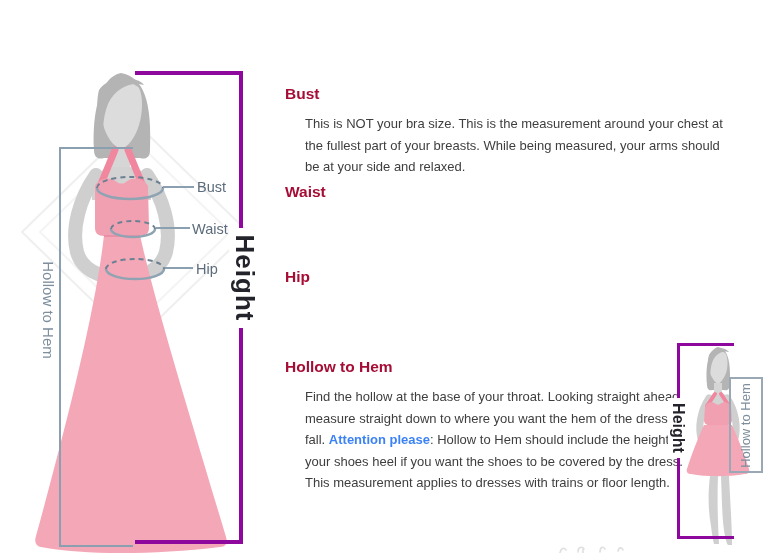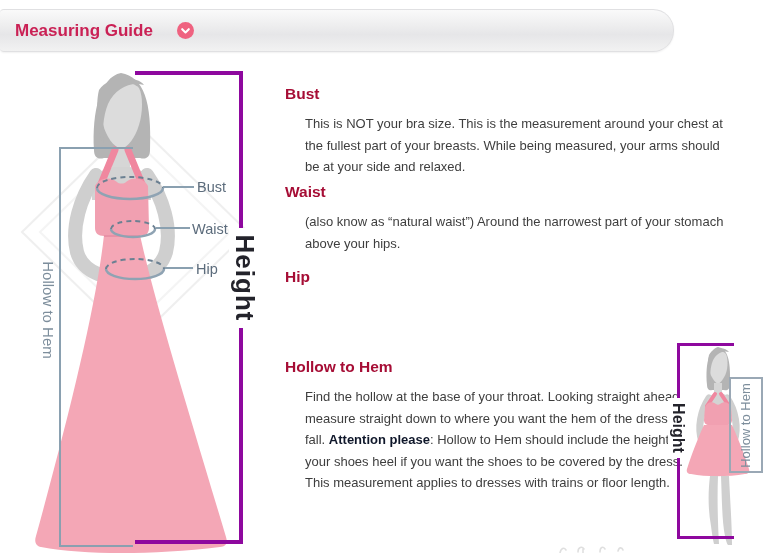--- a/index.html
+++ b/index.html
@@ -24,21 +24,21 @@
   }
   .header-chevron {
     position:absolute; left:177px; top:12px; width:17px; height:17px; cursor:pointer;
   }
 
   
   .sections { position:absolute; left:285px; top:0; width:452px; }
   .section { position:absolute; left:0; width:452px; }
   .section h3 { font-size:15.5px; font-weight:bold; color:#a60d35; line-height:20px; margin-bottom:9px; }
   .section p  { font-size:13px; color:#3e3e3e; line-height:21.5px;margin-left:20px; }
-  .attention  { font-weight:bold; color:#0f172a; }
+  .attention  { font-weight:bold; color:#3b82f6; }
   .sec-bust   { top:84px; }
   .sec-waist  { top:182px; }
   .sec-hip    { top:267px; }
   .sec-hollow { top:357px; width:400px; }
 
   
   .bracket-height-main {
     position:absolute; left:135px; top:71px; width:104px; height:465px;
     border-top:4px solid #8e089e; border-right:4px solid #8e089e; border-bottom:4px solid #8e089e;
     z-index:4; pointer-events:none;
@@ -92,27 +92,20 @@
 
   .figure-main-svg  { position:absolute; left:0;   top:60px;  z-index:1; }
   .figure-small-svg { position:absolute; left:650px; top:330px; z-index:1; }
   .cutoff-fragment  { position:absolute; left:556px; top:542px; z-index:1; opacity:0.55; }
 </style>
 </head>
 <body>
 
 <div class="page">
 
-  <div class="header-bar">
-    <div class="header-title">Measuring Guide</div>
-    <svg class="header-chevron" viewBox="0 0 17 17">
-      <circle cx="8.5" cy="8.5" r="8.5" fill="#ef6280"></circle>
-      <polyline points="5.2,7.2 8.5,10.4 11.8,7.2" fill="none" stroke="#ffffff" stroke-width="2.1" stroke-linecap="round" stroke-linejoin="round"></polyline>
-    </svg>
-  </div>
 
   <svg class="figure-main-svg" width="280" height="493" viewBox="0 0 280 493">
 
     <polygon points="135,62 248,172 135,282 22,172" fill="none" stroke="#efefef" stroke-width="2"></polygon>
     <polygon points="135,80 230,172 135,264 40,172" fill="none" stroke="#f4f4f4" stroke-width="2"></polygon>
 
     <path d="M94,90 C92,52 100,17 121,13 C144,17 152,42 150,90 C150,97 146,100 140,98 L104,98 C98,100 94,97 94,90 Z" fill="#b4b4b4"></path>
 
     <path d="M104,28 C112,20 132,20 139,28 C143,36 143,52 139,65 C135,78 128,87 121,89 C114,87 106,77 103,64 C100,51 100,36 104,28 Z" fill="#dcdcdc"></path>
 
@@ -153,21 +146,20 @@
   <div class="part-label lbl-waist">Waist</div>
   <div class="part-label lbl-hip">Hip</div>
 
   <div class="sections">
     <div class="section sec-bust">
       <h3>Bust</h3>
       <p>This is NOT your bra size. This is the measurement around your chest at the fullest part of your breasts. While being measured, your arms should be at your side and relaxed.</p>
     </div>
     <div class="section sec-waist">
       <h3>Waist</h3>
-      <p>(also know as “natural waist”) Around the narrowest part of your stomach above your hips.</p>
     </div>
     <div class="section sec-hip">
       <h3>Hip</h3>
     </div>
     <div class="section sec-hollow">
       <h3>Hollow to Hem</h3>
       <p><span>Find the hollow at the base of your throat. Looking straight ahead, measure straight down to where you want the hem of the dress to fall. </span><span class="attention">Attention please</span><span>: Hollow to Hem should include the height of your shoes heel if you want the shoes to be covered by the dress. This measurement applies to dresses with trains or floor length.</span></p>
     </div>
   </div>
 

